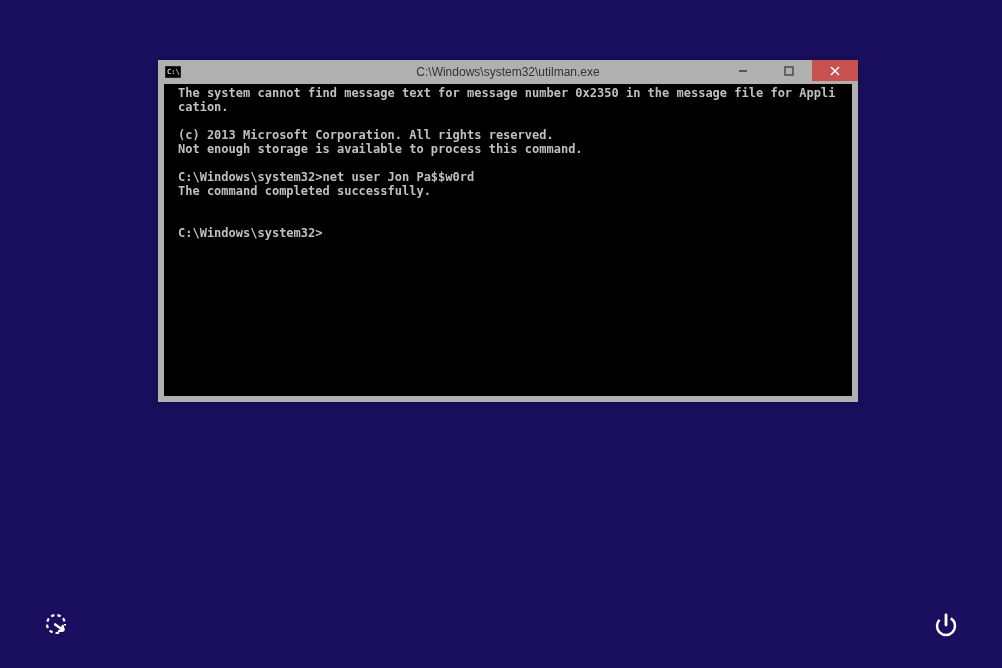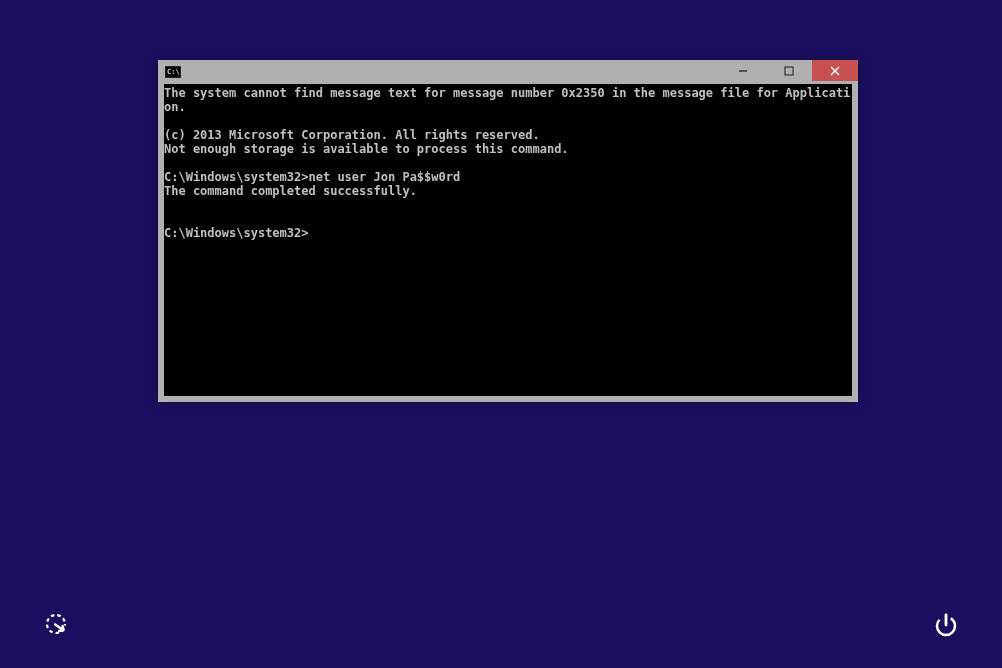--- a/index.html
+++ b/index.html
@@ -88,21 +88,21 @@
     
     .titlebar-btn svg {
       width: 10px;
       height: 10px;
     }
     
     .cmd-content {
       margin: 0 6px 6px 6px;
       height: calc(100% - 30px);
       background-color: #000;
-      padding: 2px 0;
+      padding: 2px 14px;
       overflow: hidden;
     }
     
     .cmd-text {
       font-family: "Lucida Console", "Consolas", monospace;
       font-size: 12px;
       line-height: 14px;
       color: #c0c0c0;
       white-space: pre-wrap;
       word-break: break-all;
@@ -133,20 +133,21 @@
 <body>
 
 <div class="cmd-window">
   <div class="titlebar">
     <div class="titlebar-icon">
       <svg viewBox="0 0 16 12">
         <rect x="0" y="0" width="16" height="12" fill="#000" stroke="#888" stroke-width="0.5"></rect>
         <text x="2" y="8" font-size="7" fill="#ccc" font-family="monospace">C:\</text>
       </svg>
     </div>
+    <div class="titlebar-title">C:\Windows\system32\utilman.exe</div>
     <div class="titlebar-buttons">
       <div class="titlebar-btn">
         <svg viewBox="0 0 10 10">
           <line x1="1" y1="5" x2="9" y2="5" stroke="#333" stroke-width="1.5"></line>
         </svg>
       </div>
       <div class="titlebar-btn">
         <svg viewBox="0 0 10 10">
           <rect x="1" y="1" width="8" height="8" fill="none" stroke="#333" stroke-width="1.2"></rect>
         </svg>

